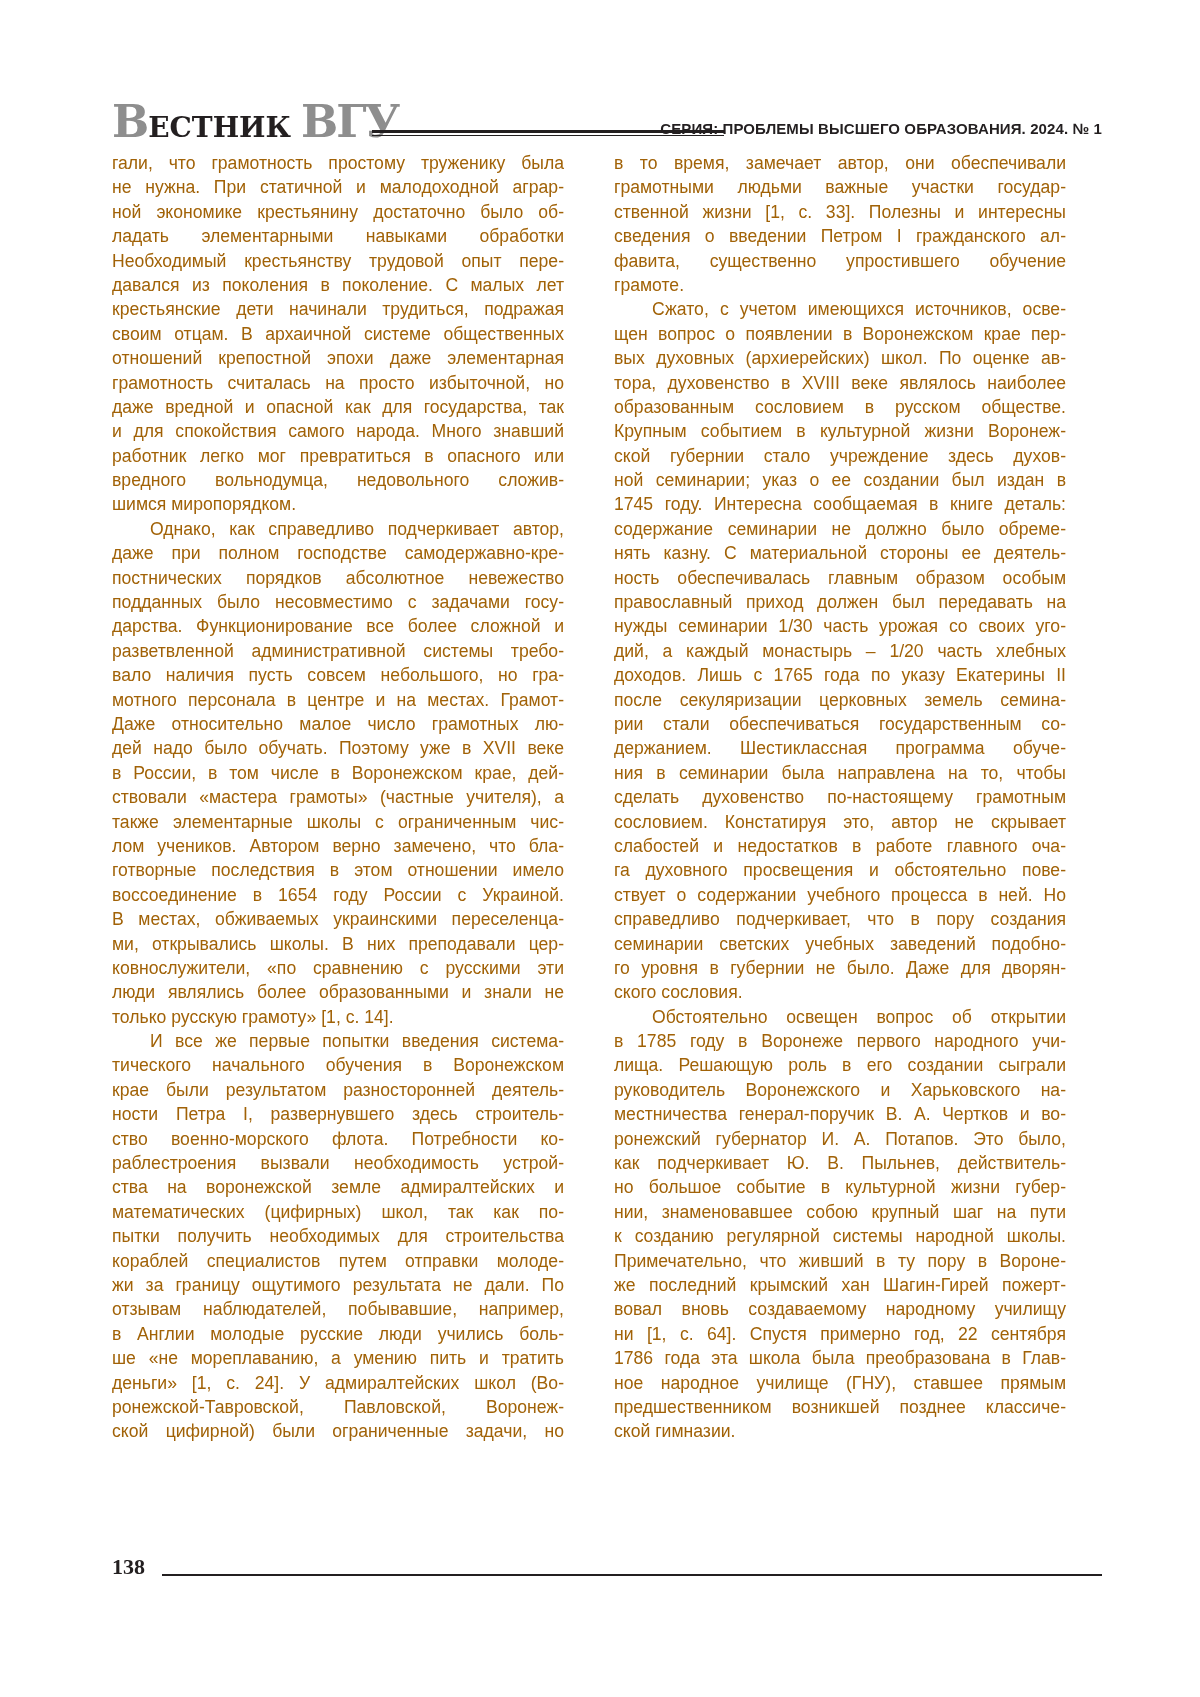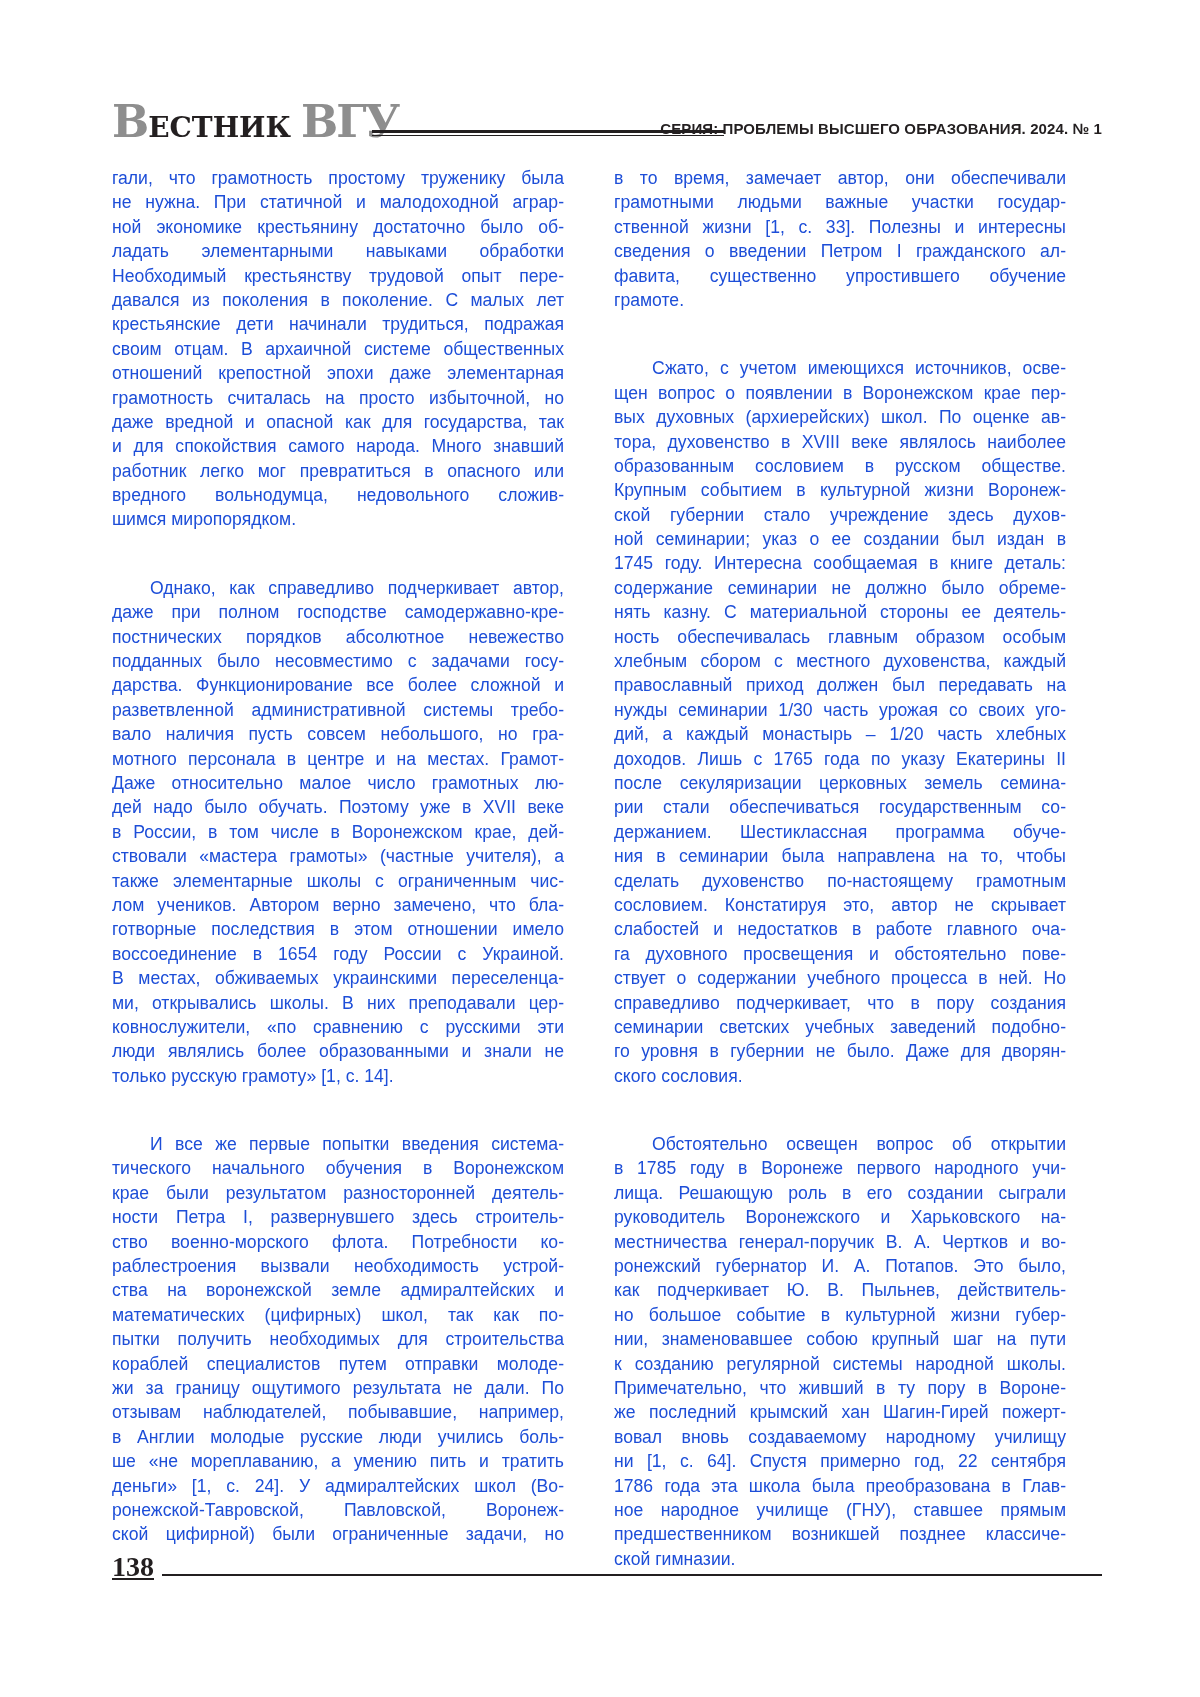--- a/index.html
+++ b/index.html
@@ -9,30 +9,30 @@
   
   .header { position:absolute; left:112px; top:100px; width:990px; height:44px;text-align:right; }
   .logo { position:absolute; left:0; top:0; height:44px; white-space:nowrap; font-family:"DejaVu Serif","Liberation Serif",serif; font-weight:bold; line-height:44px; }
   .logo .big { font-size:44px; color:#8e8e8e; letter-spacing:-1px; }
   .logo .small { font-size:28px; color:#231f20; letter-spacing:0px; }
   .logo .vgu { font-size:44px; color:#8e8e8e; margin-left:10px; letter-spacing:-2px; }
   .header-rule { position:absolute; left:260px; top:30px; width:352px; height:6px; border-top:3px solid #231f20; border-bottom:1px solid #231f20; box-sizing:border-box; }
   .series { position:absolute; right:0; top:20px; font-family:"Liberation Sans",sans-serif; font-weight:bold; font-size:15px; color:#231f20; white-space:nowrap; letter-spacing:0.1px; }
 
   
-  .col { position:absolute; top:166px; width:452px; font-family:"Liberation Sans",sans-serif; font-size:17.6px; line-height:24.4px; color:#1d4ed8; }
+  .col { position:absolute; top:151px; width:452px; font-family:"Liberation Sans",sans-serif; font-size:17.6px; line-height:24.4px; color:#a16207; }
   .col-left { left:112px; }
   .col-right { left:614px; }
   .line { display:block; white-space:nowrap; text-align:justify; text-align-last:justify; height:24.4px; overflow:visible; }
   .line.last { text-align-last:left; }
-  .line.indent { padding-left:38px;margin-top:44px; }
+  .line.indent { padding-left:38px; }
 
   
   .footer { position:absolute; left:112px; top:1552px; width:990px; height:30px; }
-  .page-num { position:absolute; left:0; top:0; font-family:"Liberation Serif","DejaVu Serif",serif; font-weight:bold; font-size:28px; color:#231f20; line-height:30px;text-decoration:underline; }
+  .page-num { position:absolute; left:0; top:0; font-family:"Liberation Serif","DejaVu Serif",serif; font-weight:bold; font-size:22px; color:#231f20; line-height:30px; }
   .footer-rule { position:absolute; left:50px; top:22px; right:0; border-top:2px solid #231f20; }
 </style>
 </head>
 <body>
 
 <div class="page">
 
   <div class="header">
     <div class="logo">
       <span class="big">В</span><span class="small">ЕСТНИК</span><span class="vgu">ВГУ</span>
@@ -108,21 +108,20 @@
       <span class="line">вых духовных (архиерейских) школ. По оценке ав-</span>
       <span class="line">тора, духовенство в XVIII веке являлось наиболее</span>
       <span class="line">образованным сословием в русском обществе.</span>
       <span class="line">Крупным событием в культурной жизни Воронеж-</span>
       <span class="line">ской губернии стало учреждение здесь духов-</span>
       <span class="line">ной семинарии; указ о ее создании был издан в</span>
       <span class="line">1745 году. Интересна сообщаемая в книге деталь:</span>
       <span class="line">содержание семинарии не должно было обреме-</span>
       <span class="line">нять казну. С материальной стороны ее деятель-</span>
       <span class="line">ность обеспечивалась главным образом особым</span>
-      <span class="line">хлебным сбором с местного духовенства, каждый</span>
       <span class="line">православный приход должен был передавать на</span>
       <span class="line">нужды семинарии 1/30 часть урожая со своих уго-</span>
       <span class="line">дий, а каждый монастырь – 1/20 часть хлебных</span>
       <span class="line">доходов. Лишь с 1765 года по указу Екатерины II</span>
       <span class="line">после секуляризации церковных земель семина-</span>
       <span class="line">рии стали обеспечиваться государственным со-</span>
       <span class="line">держанием. Шестиклассная программа обуче-</span>
       <span class="line">ния в семинарии была направлена на то, чтобы</span>
       <span class="line">сделать духовенство по-настоящему грамотным</span>
       <span class="line">сословием. Констатируя это, автор не скрывает</span>

